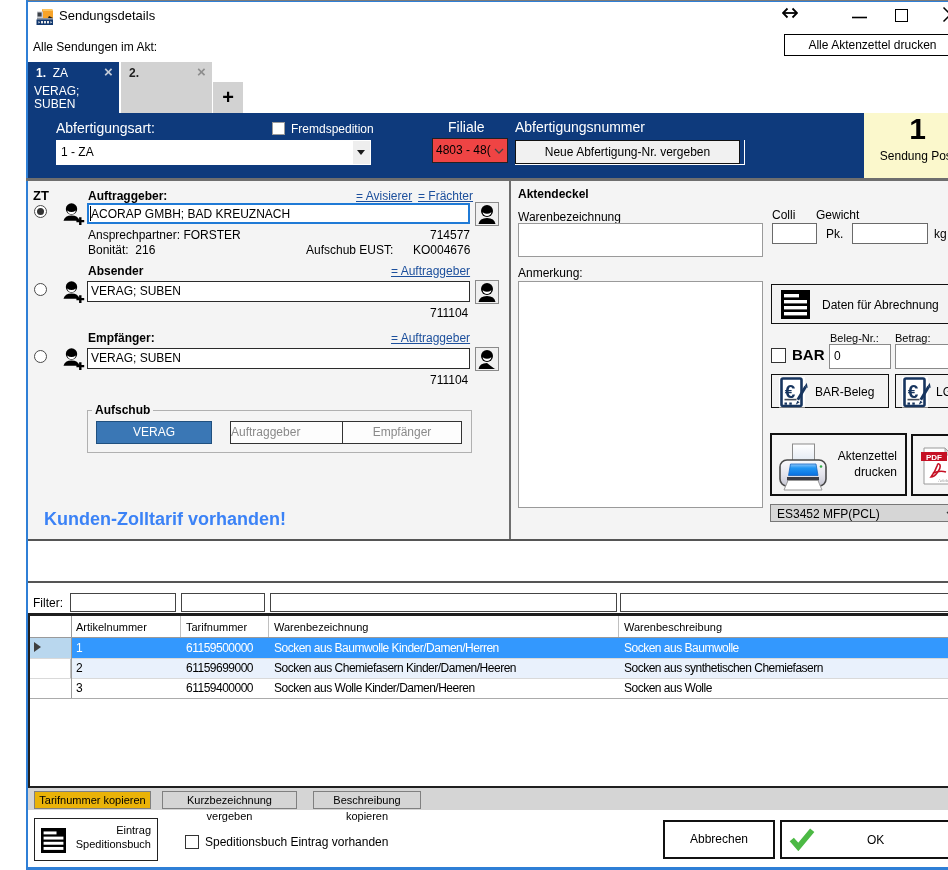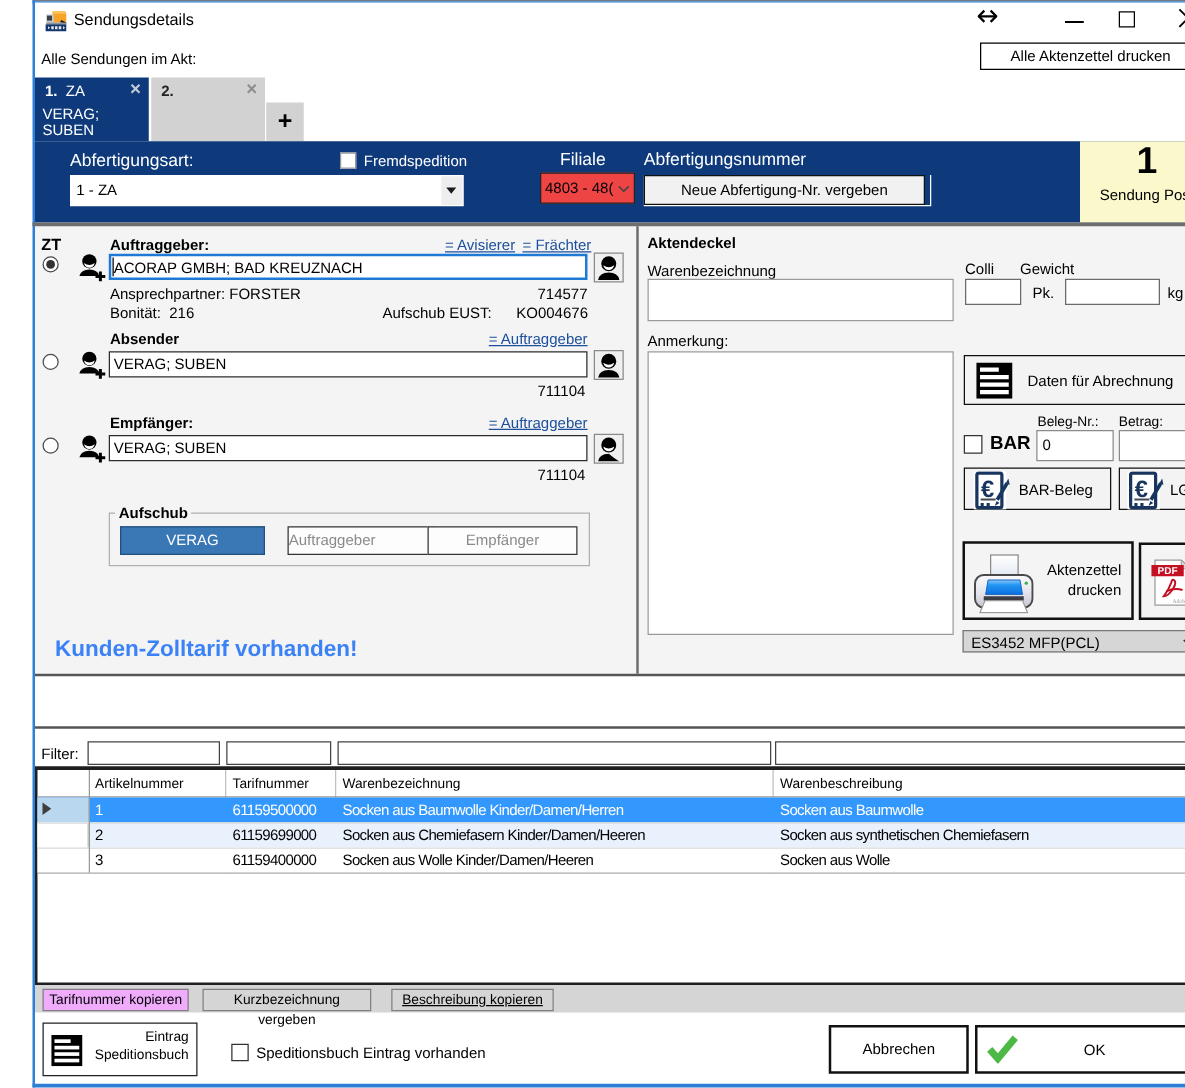--- a/index.html
+++ b/index.html
@@ -339,23 +339,23 @@
   <div class="abs tr12" style="left:50px;top:681px;">3</div>
   <div class="abs tr12" style="left:160px;top:681px;">61159400000</div>
   <div class="abs tr12" style="left:248px;top:681px;">Socken aus Wolle Kinder/Damen/Heeren</div>
   <div class="abs tr12" style="left:598px;top:681px;">Socken aus Wolle</div>
   <div class="abs" style="left:4px;top:658px;width:937px;height:1px;background:#d9d9d9;"></div>
   <div class="abs" style="left:4px;top:678px;width:937px;height:1px;background:#d9d9d9;"></div>
   <div class="abs" style="left:4px;top:698px;width:937px;height:1px;background:#ababab;"></div>
   <div class="abs" style="left:45px;top:638px;width:1px;height:60px;background:#9a9a9a;"></div>
 
   <div class="abs" style="left:2px;top:788px;width:943px;height:22px;background:#d5d5d5;"></div>
-  <div class="abs" style="left:8px;top:791px;width:117px;height:18px;background:#f0abfc;border:1px solid #808080;text-align:center;font-size:11px;line-height:16px;">Tarifnummer kopieren</div>
+  <div class="abs" style="left:8px;top:791px;width:117px;height:18px;background:#eab308;border:1px solid #808080;text-align:center;font-size:11px;line-height:16px;">Tarifnummer kopieren</div>
   <div class="abs" style="left:136px;top:791px;width:135px;height:18px;background:#d5d5d5;border:1px solid #808080;text-align:center;font-size:11px;line-height:16px;">Kurzbezeichnung vergeben</div>
-  <div class="abs" style="left:287px;top:791px;width:130px;height:18px;background:#d5d5d5;border:1px solid #808080;text-align:center;font-size:11px;line-height:16px;text-decoration:underline;">Beschreibung kopieren</div>
+  <div class="abs" style="left:287px;top:791px;width:108px;height:18px;background:#d5d5d5;border:1px solid #808080;text-align:center;font-size:11px;line-height:16px;">Beschreibung kopieren</div>
 
   <div class="abs" style="left:8px;top:818px;width:124px;height:43px;background:#fff;border:1px solid #222;">
     <svg class="abs" style="left:6px;top:9px;" width="25" height="25" viewBox="0 0 29 29">
       <rect x="0" y="0" width="29" height="29" fill="#000"></rect>
       <rect x="3" y="4" width="15" height="3.4" fill="#fff"></rect>
       <rect x="3" y="10" width="23" height="3.4" fill="#fff"></rect>
       <rect x="3" y="16" width="23" height="3.4" fill="#fff"></rect>
       <rect x="3" y="22" width="23" height="3.4" fill="#fff"></rect>
     </svg>
     <div class="abs t11" style="right:6px;top:5px;">Eintrag</div>

